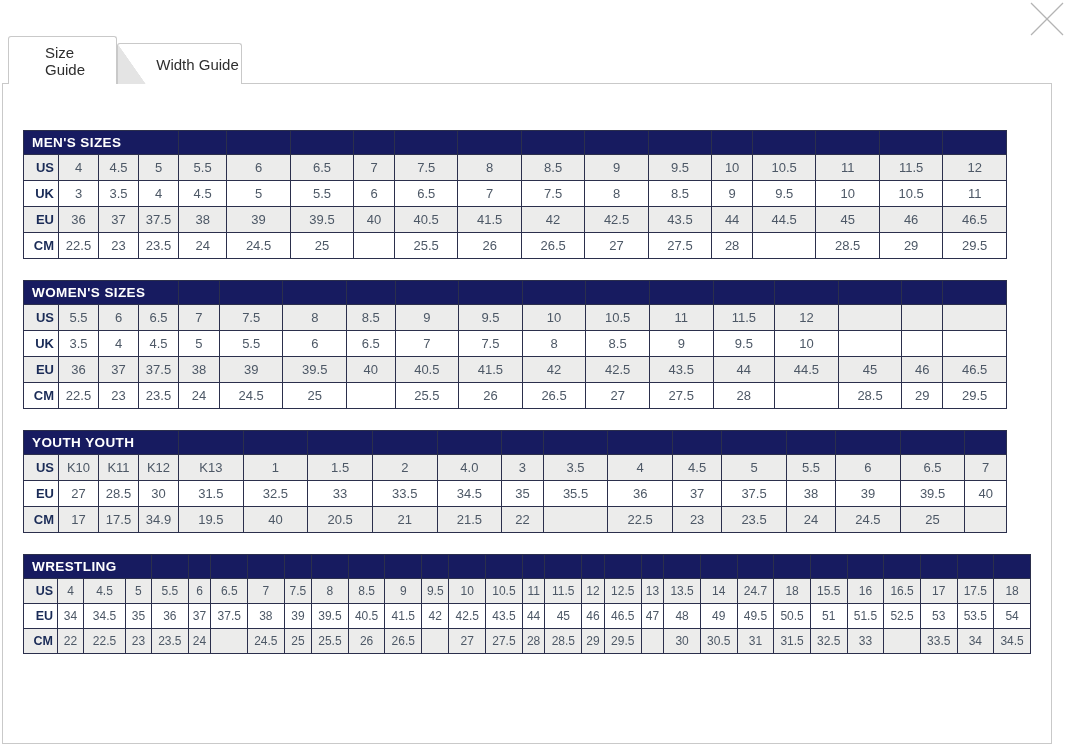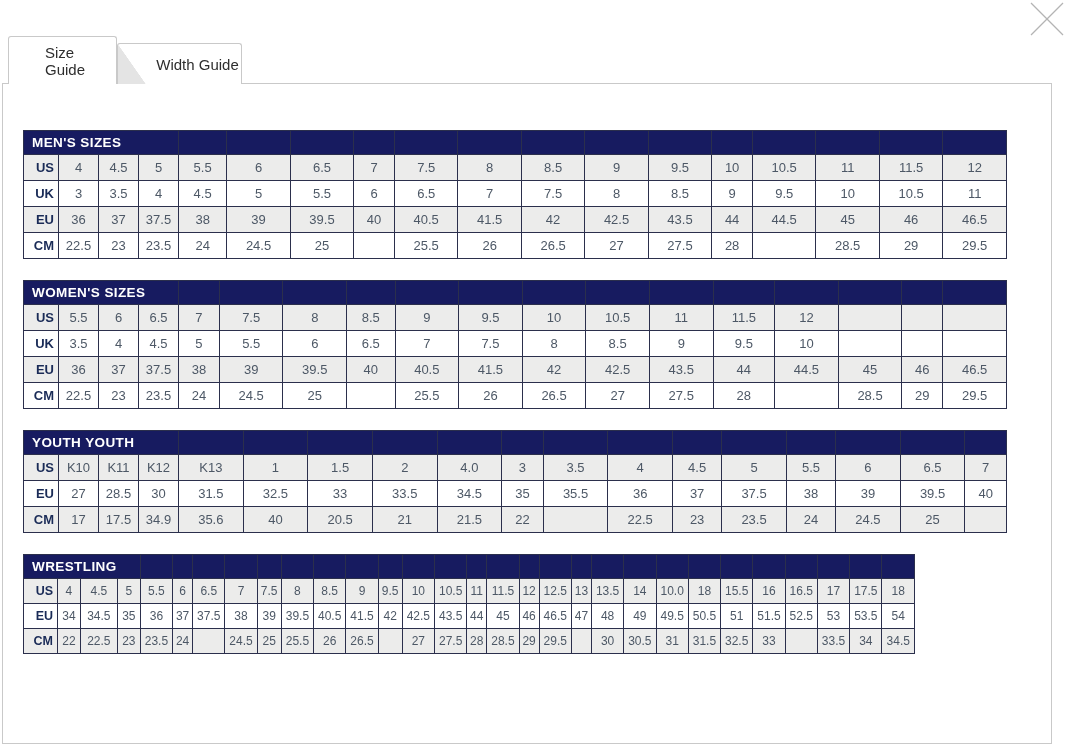--- a/index.html
+++ b/index.html
@@ -33,21 +33,21 @@
     background:linear-gradient(to top right,#e4e4e4 49%,rgba(255,255,255,0) 50%);
     border-top-left-radius:3px;
   }
   
   .panel{
     position:absolute;top:83px;left:2px;width:1050px;height:661px;
     background:#fff;border:1px solid var(--panel-border);padding-top:46px;
   }
   
   .size-table{border-collapse:collapse;table-layout:auto;width:984px;margin:0 0 21px 20px;}
-  .size-table.wide{width:892px;}
+  .size-table.wide{width:1008px;}
   .c-label{width:35px;} .c-narrow{width:40px;} .c-label-w{width:34px;}
   .size-table th,.size-table td{border:1px solid var(--grid);}
   .tbl-title{
     background:var(--navy);color:#fff;font-size:13.5px;font-weight:bold;
     text-align:left;padding:4px 8px;letter-spacing:.4px;height:24px;
     border:1px solid var(--grid);border-right:1px solid #fff;
   }
   .hcell{
     background:var(--navy);height:24px;
     border:1px solid #fff;border-top:1px solid var(--grid);border-bottom:1px solid var(--grid);
@@ -410,21 +410,21 @@
             <td>38</td>
             <td>39</td>
             <td>39.5</td>
             <td>40</td>
           </tr>
           <tr>
             <th class="rowlabel">CM</th>
             <td>17</td>
             <td>17.5</td>
             <td>34.9</td>
-            <td>35.6</td>
+            <td>19.5</td>
             <td>40</td>
             <td>20.5</td>
             <td>21</td>
             <td>21.5</td>
             <td>22</td>
             <td></td>
             <td>22.5</td>
             <td>23</td>
             <td>23.5</td>
             <td>24</td>
@@ -515,21 +515,21 @@
             <td>9.5</td>
             <td>10</td>
             <td>10.5</td>
             <td>11</td>
             <td>11.5</td>
             <td>12</td>
             <td>12.5</td>
             <td>13</td>
             <td>13.5</td>
             <td>14</td>
-            <td>10.0</td>
+            <td>24.7</td>
             <td>18</td>
             <td>15.5</td>
             <td>16</td>
             <td>16.5</td>
             <td>17</td>
             <td>17.5</td>
             <td>18</td>
           </tr>
           <tr>
             <th class="rowlabel">EU</th>

